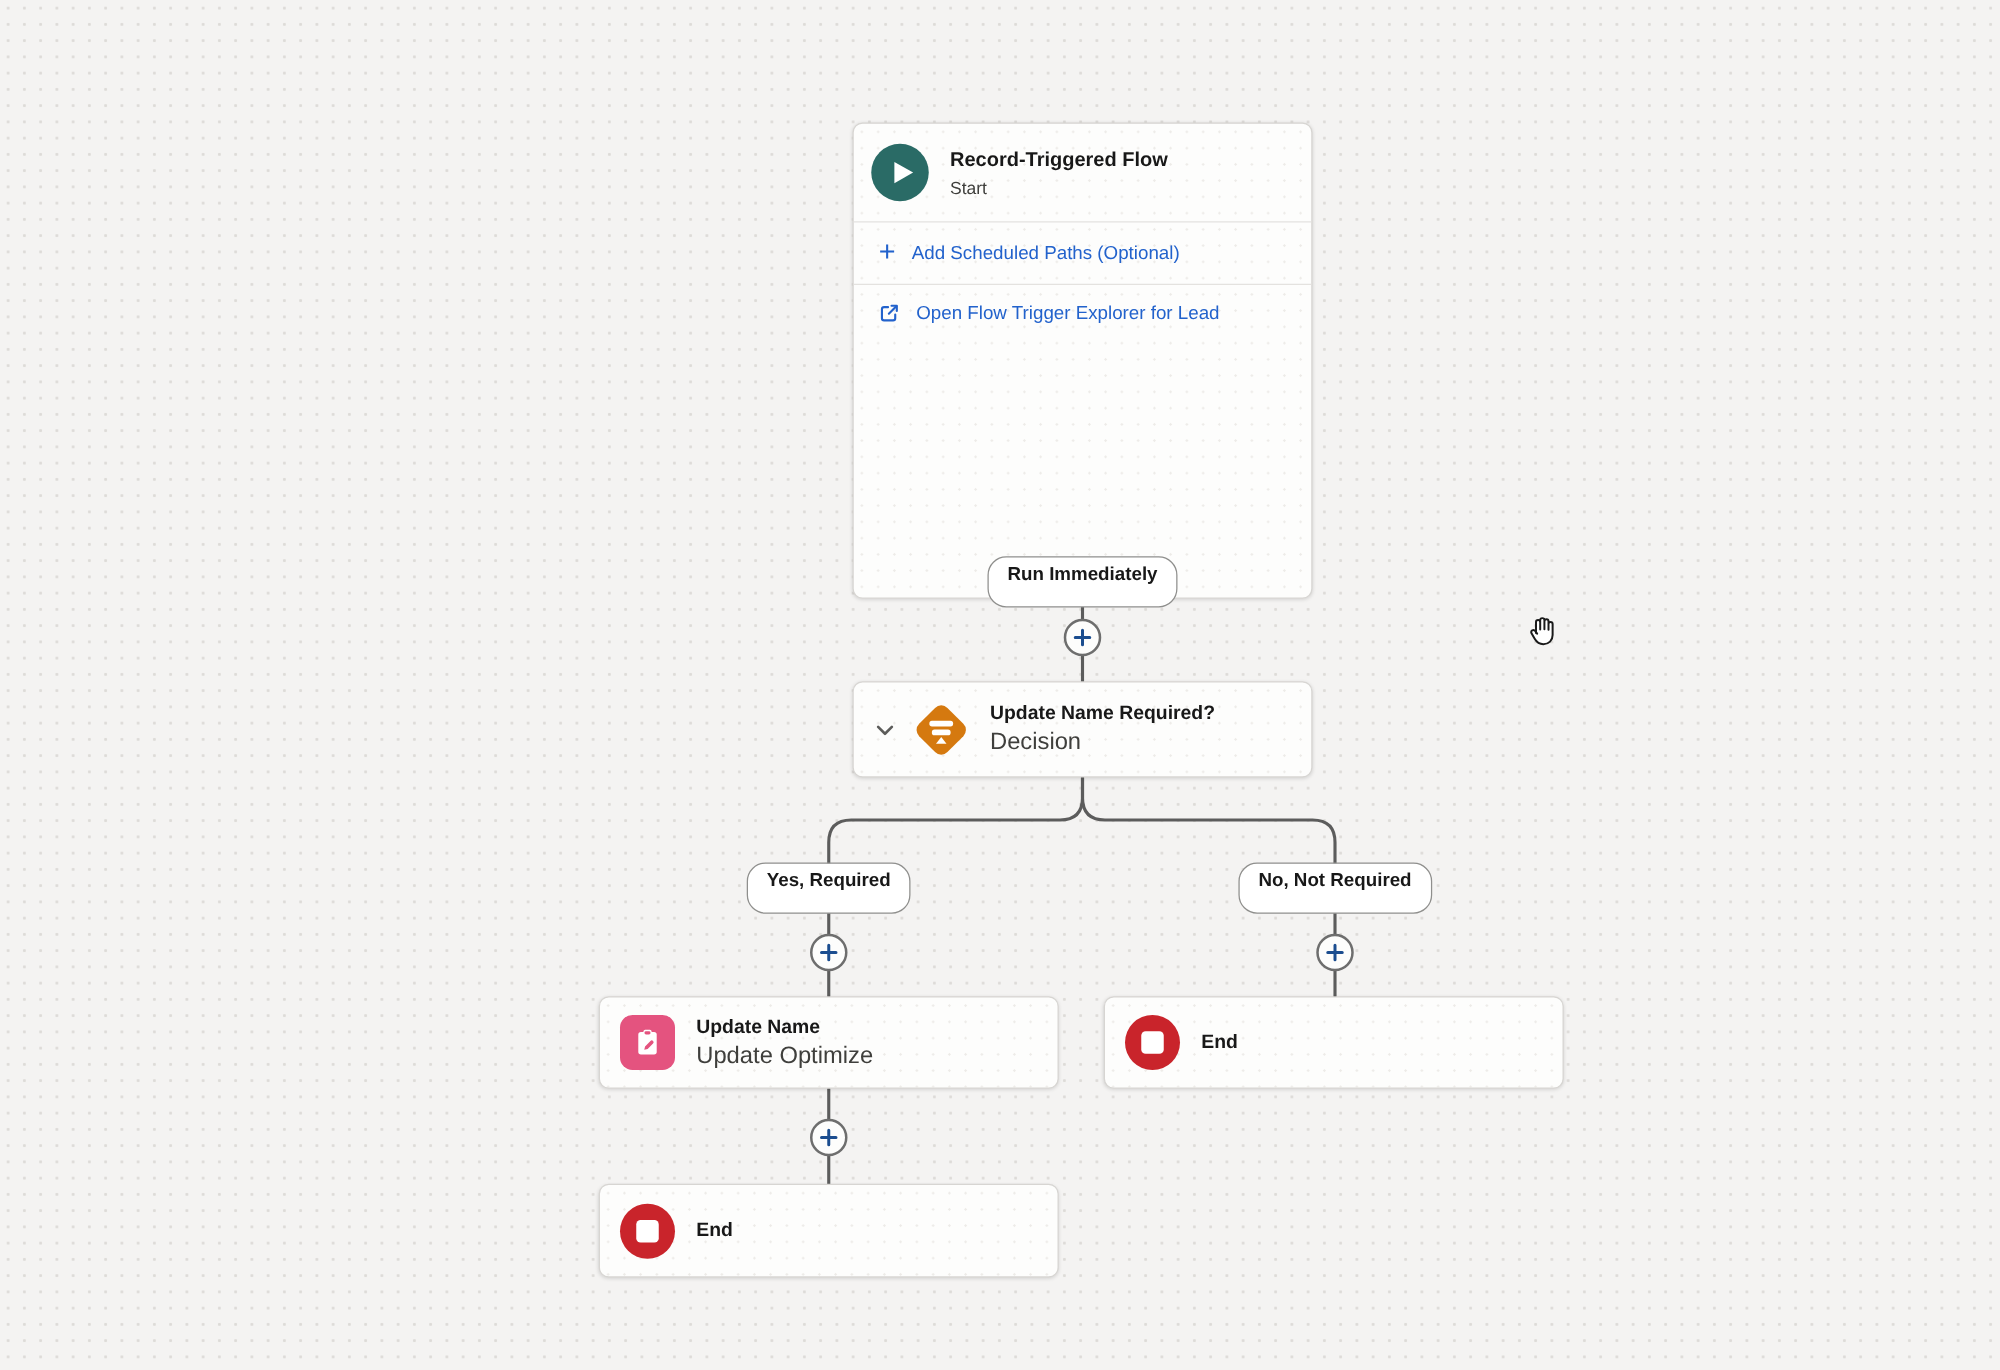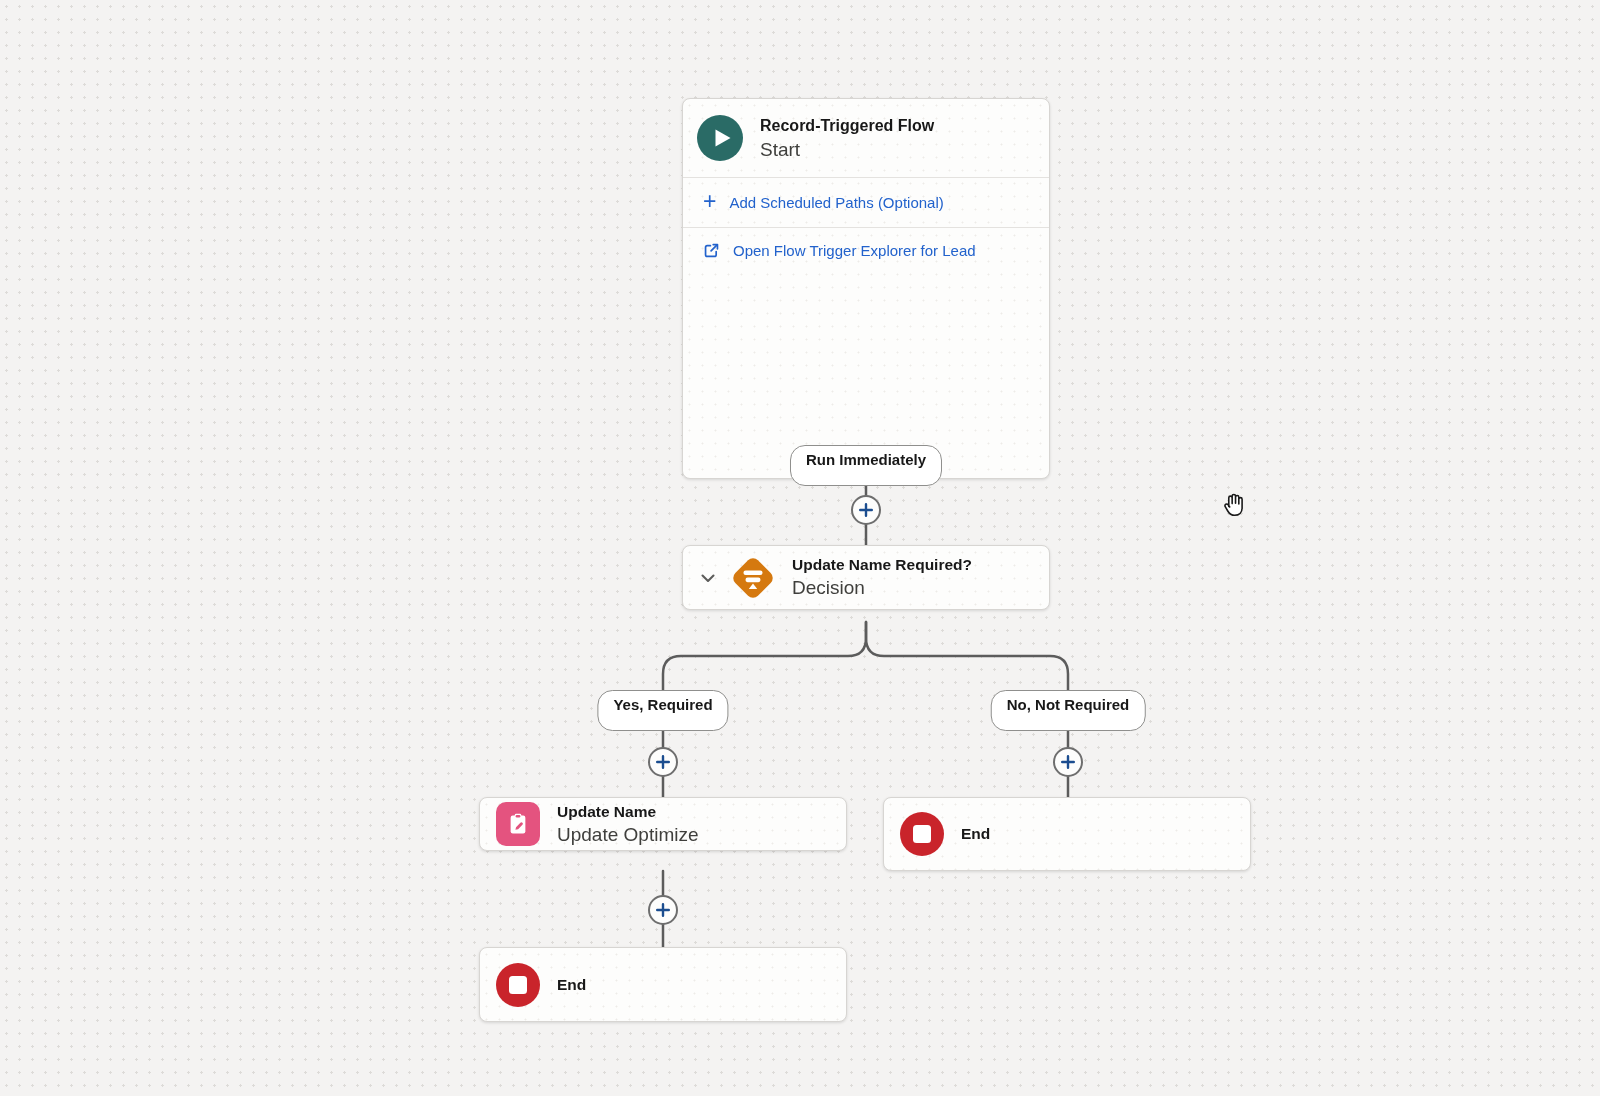--- a/index.html
+++ b/index.html
@@ -36,21 +36,21 @@
     border:1px solid #d7d5d2;
     border-radius:8px;
     box-shadow:0 1px 3px rgba(0,0,0,.12);
     cursor:pointer;
   }
   
   .start-node{left:682px;top:98px;width:368px;height:381px;}
   .start-header{display:flex;align-items:center;gap:17px;height:79px;padding:0 14px;border-bottom:1px solid #e4e2df;}
   .start-icon{width:46px;height:46px;border-radius:50%;background:var(--start-teal);flex:0 0 46px;display:flex;align-items:center;justify-content:center;}
   .node-title{font-size:16px;font-weight:bold;color:var(--text-main);line-height:1.25;}
-  .node-sub{font-size:19px;color:var(--text-sub);margin-top:3px;}
+  .node-sub{font-size:14px;color:var(--text-sub);margin-top:3px;}
   .start-body{position:relative;padding:13px 18px 12px 20px;border-bottom:1px solid #e4e2df;}
   .field-row{font-size:15px;line-height:30px;white-space:nowrap;}
   .field-row b{font-weight:bold;}
   .edit-link{position:absolute;top:17px;right:18px;font-size:15px;color:var(--accent-blue);cursor:pointer;}
   .link-row{display:flex;align-items:center;gap:13px;padding:0 20px;color:var(--accent-blue);font-size:15px;cursor:pointer;}
   .row-sched{height:50px;border-bottom:1px solid #e4e2df;}
   .row-explorer{height:44px;}
   .blue-plus{font-size:23px;font-weight:300;line-height:1;margin-top:-2px;}
   
   .pill{
@@ -59,29 +59,29 @@
     height:41px;line-height:27px;padding:0 15px;
     font-size:15px;font-weight:bold;color:var(--text-main);white-space:nowrap;
   }
   
   .plus{
     position:absolute;z-index:2;width:30px;height:30px;border-radius:50%;
     background:#fdfdfc;border:2.5px solid #6e6e6e;
     display:flex;align-items:center;justify-content:center;cursor:pointer;
   }
   
-  .decision-node{left:682px;top:545px;width:368px;height:65px;display:flex;align-items:center;padding:0 14px 0 16px;gap:12px;}
+  .decision-node{left:682px;top:545px;width:368px;height:77px;display:flex;align-items:center;padding:0 14px 0 16px;gap:12px;}
   .chevron-btn{width:18px;height:18px;display:flex;align-items:center;justify-content:center;cursor:pointer;flex:0 0 18px;}
   .decision-icon{width:48px;height:48px;flex:0 0 48px;}
   .decision-text{margin-left:3px;}
   .el-title{font-size:15.5px;font-weight:bold;color:var(--text-main);}
   .el-sub{font-size:19px;color:var(--text-sub);margin-top:3px;}
   
   .el-node{display:flex;align-items:center;gap:17px;padding:0 16px;}
-  .update-node{left:479px;top:797px;width:368px;height:54px;}
+  .update-node{left:479px;top:797px;width:368px;height:74px;}
   .end-node-right{left:883px;top:797px;width:368px;height:74px;}
   .end-node-bottom{left:479px;top:947px;width:368px;height:75px;}
   .tile{width:44px;height:44px;border-radius:10px;background:var(--update-pink);flex:0 0 44px;display:flex;align-items:center;justify-content:center;}
   .end-circle{width:44px;height:44px;border-radius:50%;background:var(--end-red);flex:0 0 44px;display:flex;align-items:center;justify-content:center;}
   
   .hand-cursor{position:absolute;left:1218px;top:489px;z-index:6;}
 </style>
 </head>
 <body>
 

